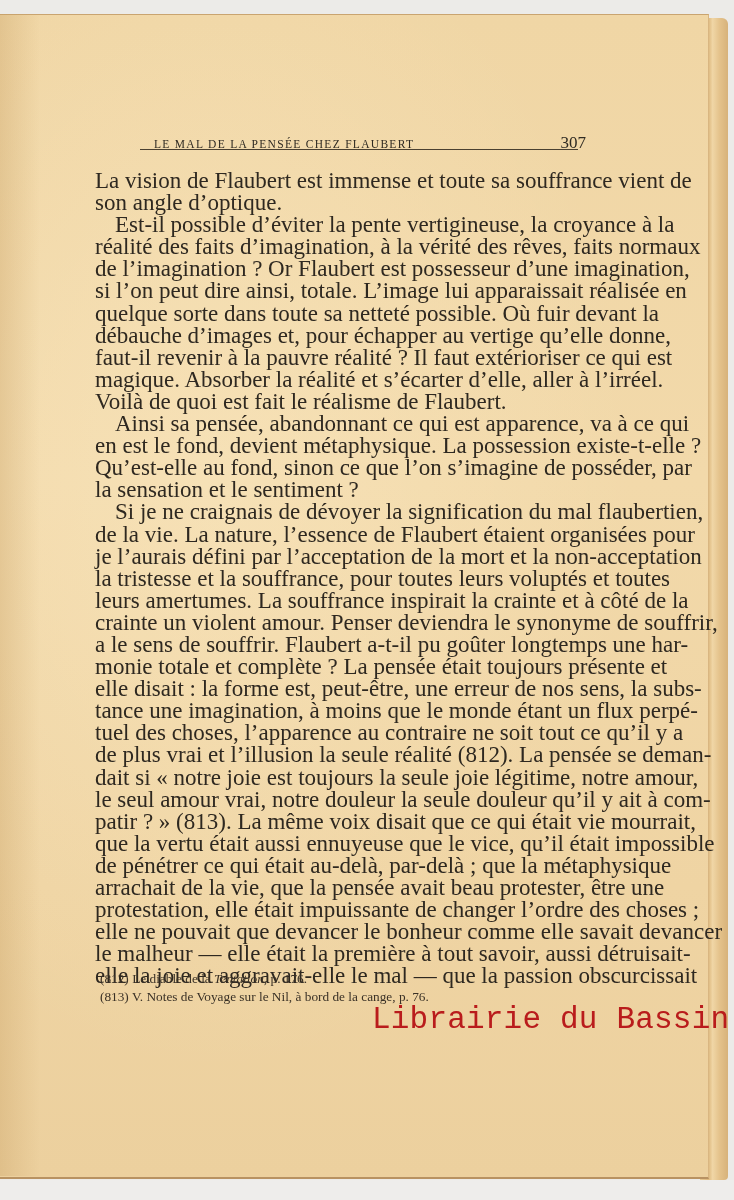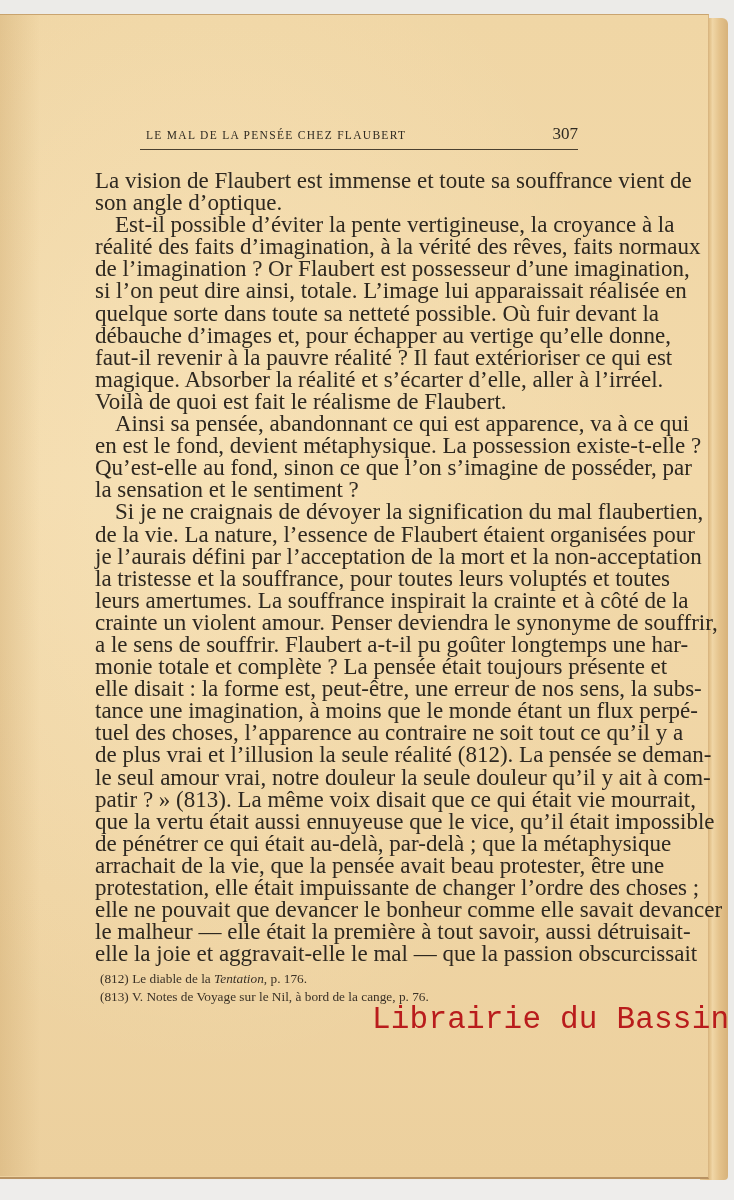--- a/index.html
+++ b/index.html
@@ -21,30 +21,30 @@
       linear-gradient(180deg,#f0d6a5 0%, #f2d9aa 40%, #efd4a3 75%, #ecd09e 100%);
     border-top:1px solid #c9a470;
     border-bottom:2px solid #b89262;
     border-right:1px solid #d9b681;
   }
   .page-left-shade {
     position:absolute; left:0; top:14px; width:40px; height:1162px;
     background:linear-gradient(90deg, rgba(200,160,100,0.35), rgba(200,160,100,0));
   }
   .running-head {
-    position:absolute; left:146px; top:124px; width:432px;
+    position:absolute; left:154px; top:124px; width:432px;
     display:flex; justify-content:space-between; align-items:baseline;
     color:#2f2a22;
     text-align:center;
   }
   .running-title {
     font-family:"Liberation Serif", serif; font-size:11.5px; letter-spacing:1.3px;
     text-transform:uppercase;
   }
-  .page-number { font-family:"Liberation Serif", serif; font-size:17px; }
+  .page-number { font-family:"Liberation Serif", serif; font-size:17px;margin-top:9px; }
   .head-rule { position:absolute; left:140px; top:149px; width:438px; height:1px; background:#4a4030; }
 
   .body-text {
     position:absolute; left:95px; top:170px; width:478px;
     font-family:"Liberation Serif", serif; font-size:23px; line-height:22.1px;
     color:#2e2820; text-align:justify;
   }
   .line { display:block; text-align:justify; text-align-last:justify; white-space:nowrap; }
   .line.last { text-align-last:left; }
 
@@ -94,20 +94,21 @@
     <span class="line">je l’aurais défini par l’acceptation de la mort et la non-acceptation</span>
     <span class="line">la tristesse et la souffrance, pour toutes leurs voluptés et toutes</span>
     <span class="line">leurs amertumes. La souffrance inspirait la crainte et à côté de la</span>
     <span class="line">crainte un violent amour. Penser deviendra le synonyme de souffrir,</span>
     <span class="line">a le sens de souffrir. Flaubert a-t-il pu goûter longtemps une har-</span>
     <span class="line">monie totale et complète ? La pensée était toujours présente et</span>
     <span class="line">elle disait : la forme est, peut-être, une erreur de nos sens, la subs-</span>
     <span class="line">tance une imagination, à moins que le monde étant un flux perpé-</span>
     <span class="line">tuel des choses, l’apparence au contraire ne soit tout ce qu’il y a</span>
     <span class="line">de plus vrai et l’illusion la seule réalité (812). La pensée se deman-</span>
+    <span class="line">dait si « notre joie est toujours la seule joie légitime, notre amour,</span>
     <span class="line">le seul amour vrai, notre douleur la seule douleur qu’il y ait à com-</span>
     <span class="line">patir ? » (813). La même voix disait que ce qui était vie mourrait,</span>
     <span class="line">que la vertu était aussi ennuyeuse que le vice, qu’il était impossible</span>
     <span class="line">de pénétrer ce qui était au-delà, par-delà ; que la métaphysique</span>
     <span class="line">arrachait de la vie, que la pensée avait beau protester, être une</span>
     <span class="line">protestation, elle était impuissante de changer l’ordre des choses ;</span>
     <span class="line">elle ne pouvait que devancer le bonheur comme elle savait devancer</span>
     <span class="line">le malheur — elle était la première à tout savoir, aussi détruisait-</span>
     <span class="line">elle la joie et aggravait-elle le mal — que la passion obscurcissait</span>
   </div>

